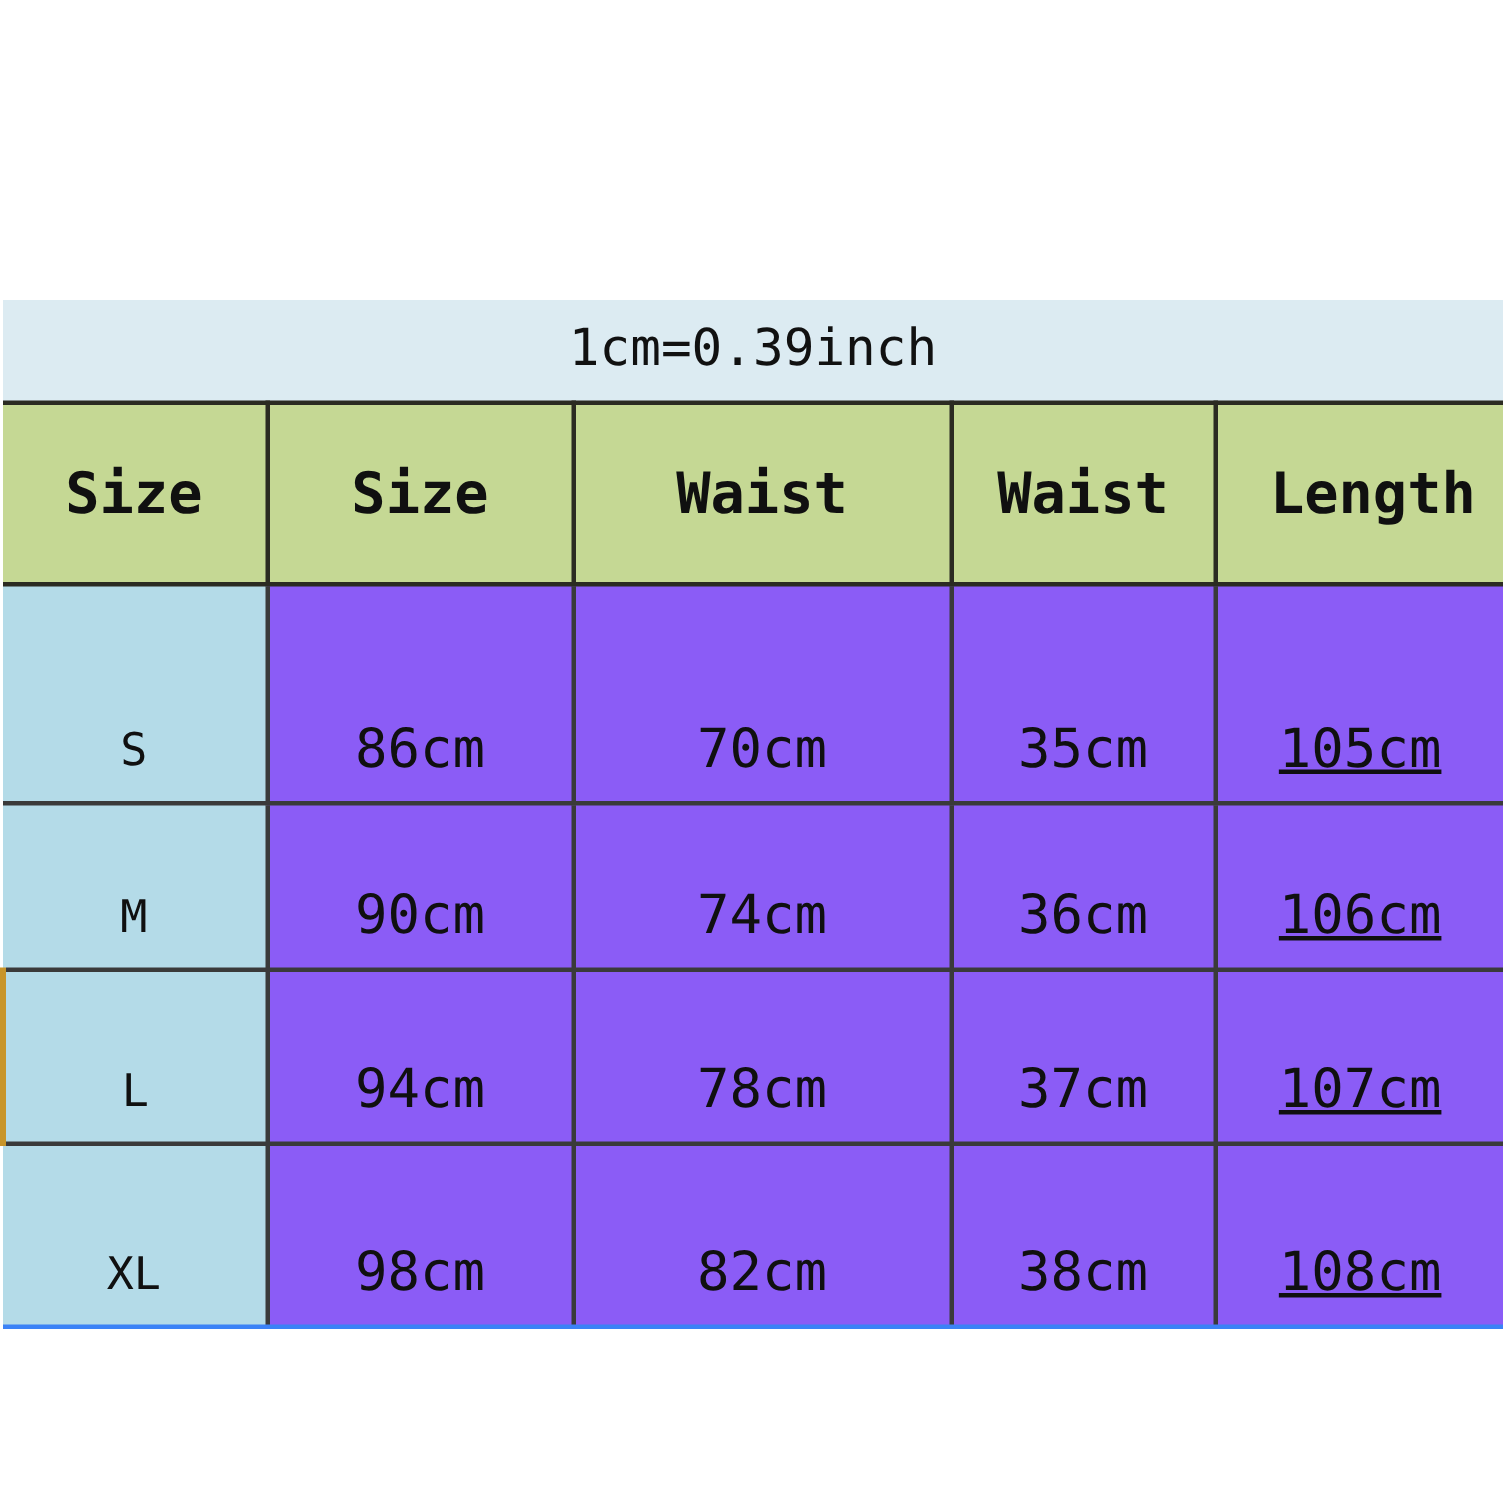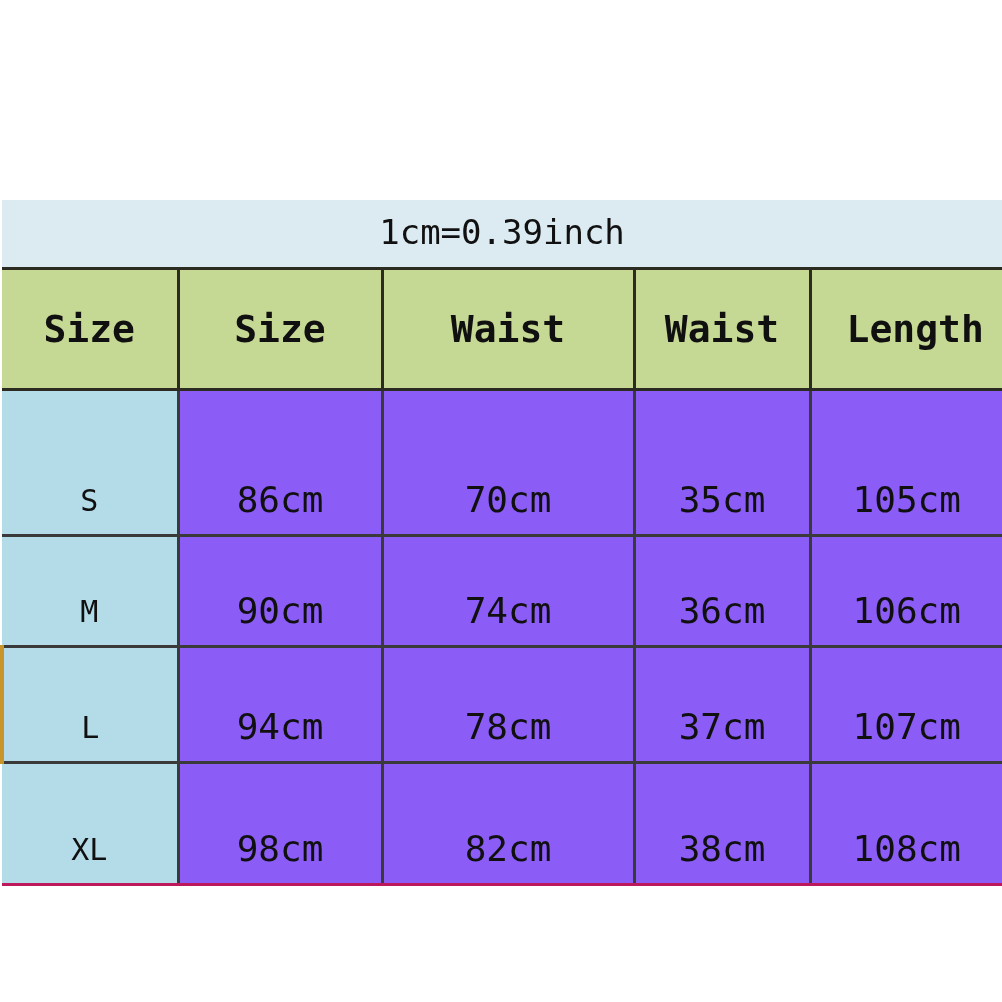--- a/index.html
+++ b/index.html
@@ -72,42 +72,42 @@
   .data-row td {
     border-right: 3px solid #3a3a3a;
     border-bottom: 3px solid #3a3a3a;
     vertical-align: bottom;
     text-align: center;
     padding: 0 0 14px 0;
     background: #8b5cf6;
     font-size: 36px;
     color: #101010;
   }
-  .data-row td:last-child { border-right: none; }
+  .data-row td:last-child { border-right: none; text-decoration: underline; }
 
   
   .data-row td.size-cell {
     background: #b4dbe8;
     font-size: 30px;
     padding-bottom: 16px;
   }
 
   
   .row-s  td { height: 127px; }
   .row-m  td { height: 92px;  }
   .row-l  td { height: 97px;  }
   .row-xl td { height: 103px; }
 
   
   .row-l td.size-cell {
     border-left: 4px solid #c8952a;
   }
 
   
-  .row-xl td { border-bottom: 3px solid #be185d; }
+  .row-xl td { border-bottom: 3px solid #3b82f6; }
 </style>
 </head>
 <body>
 
 <div id="canvas">
 
   <table id="size-chart">
     <colgroup>
       <col class="c-size">
       <col class="c-bust">

